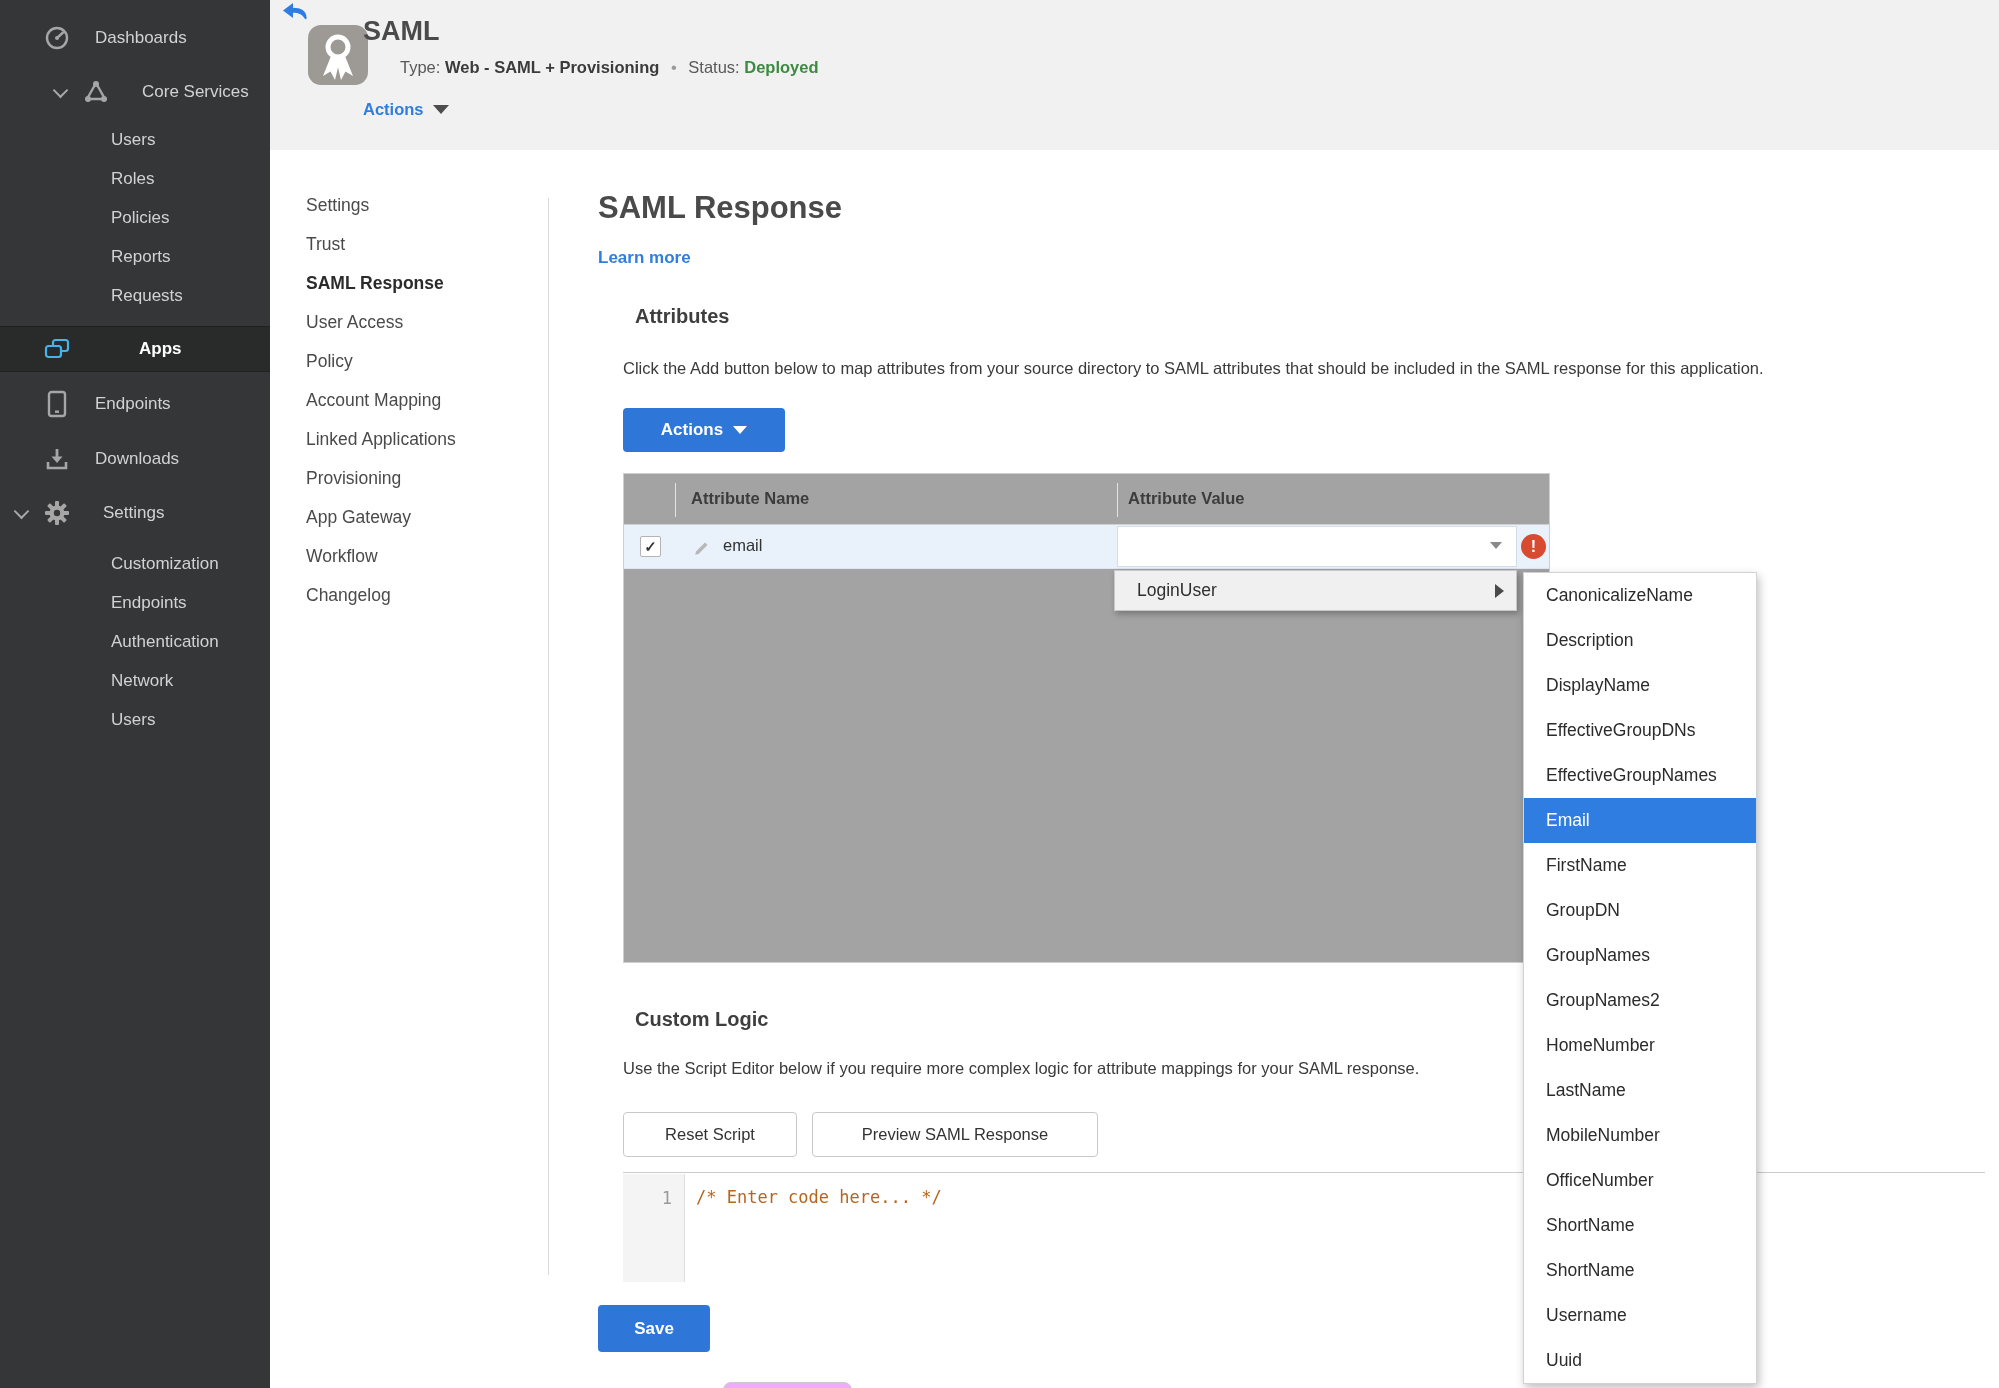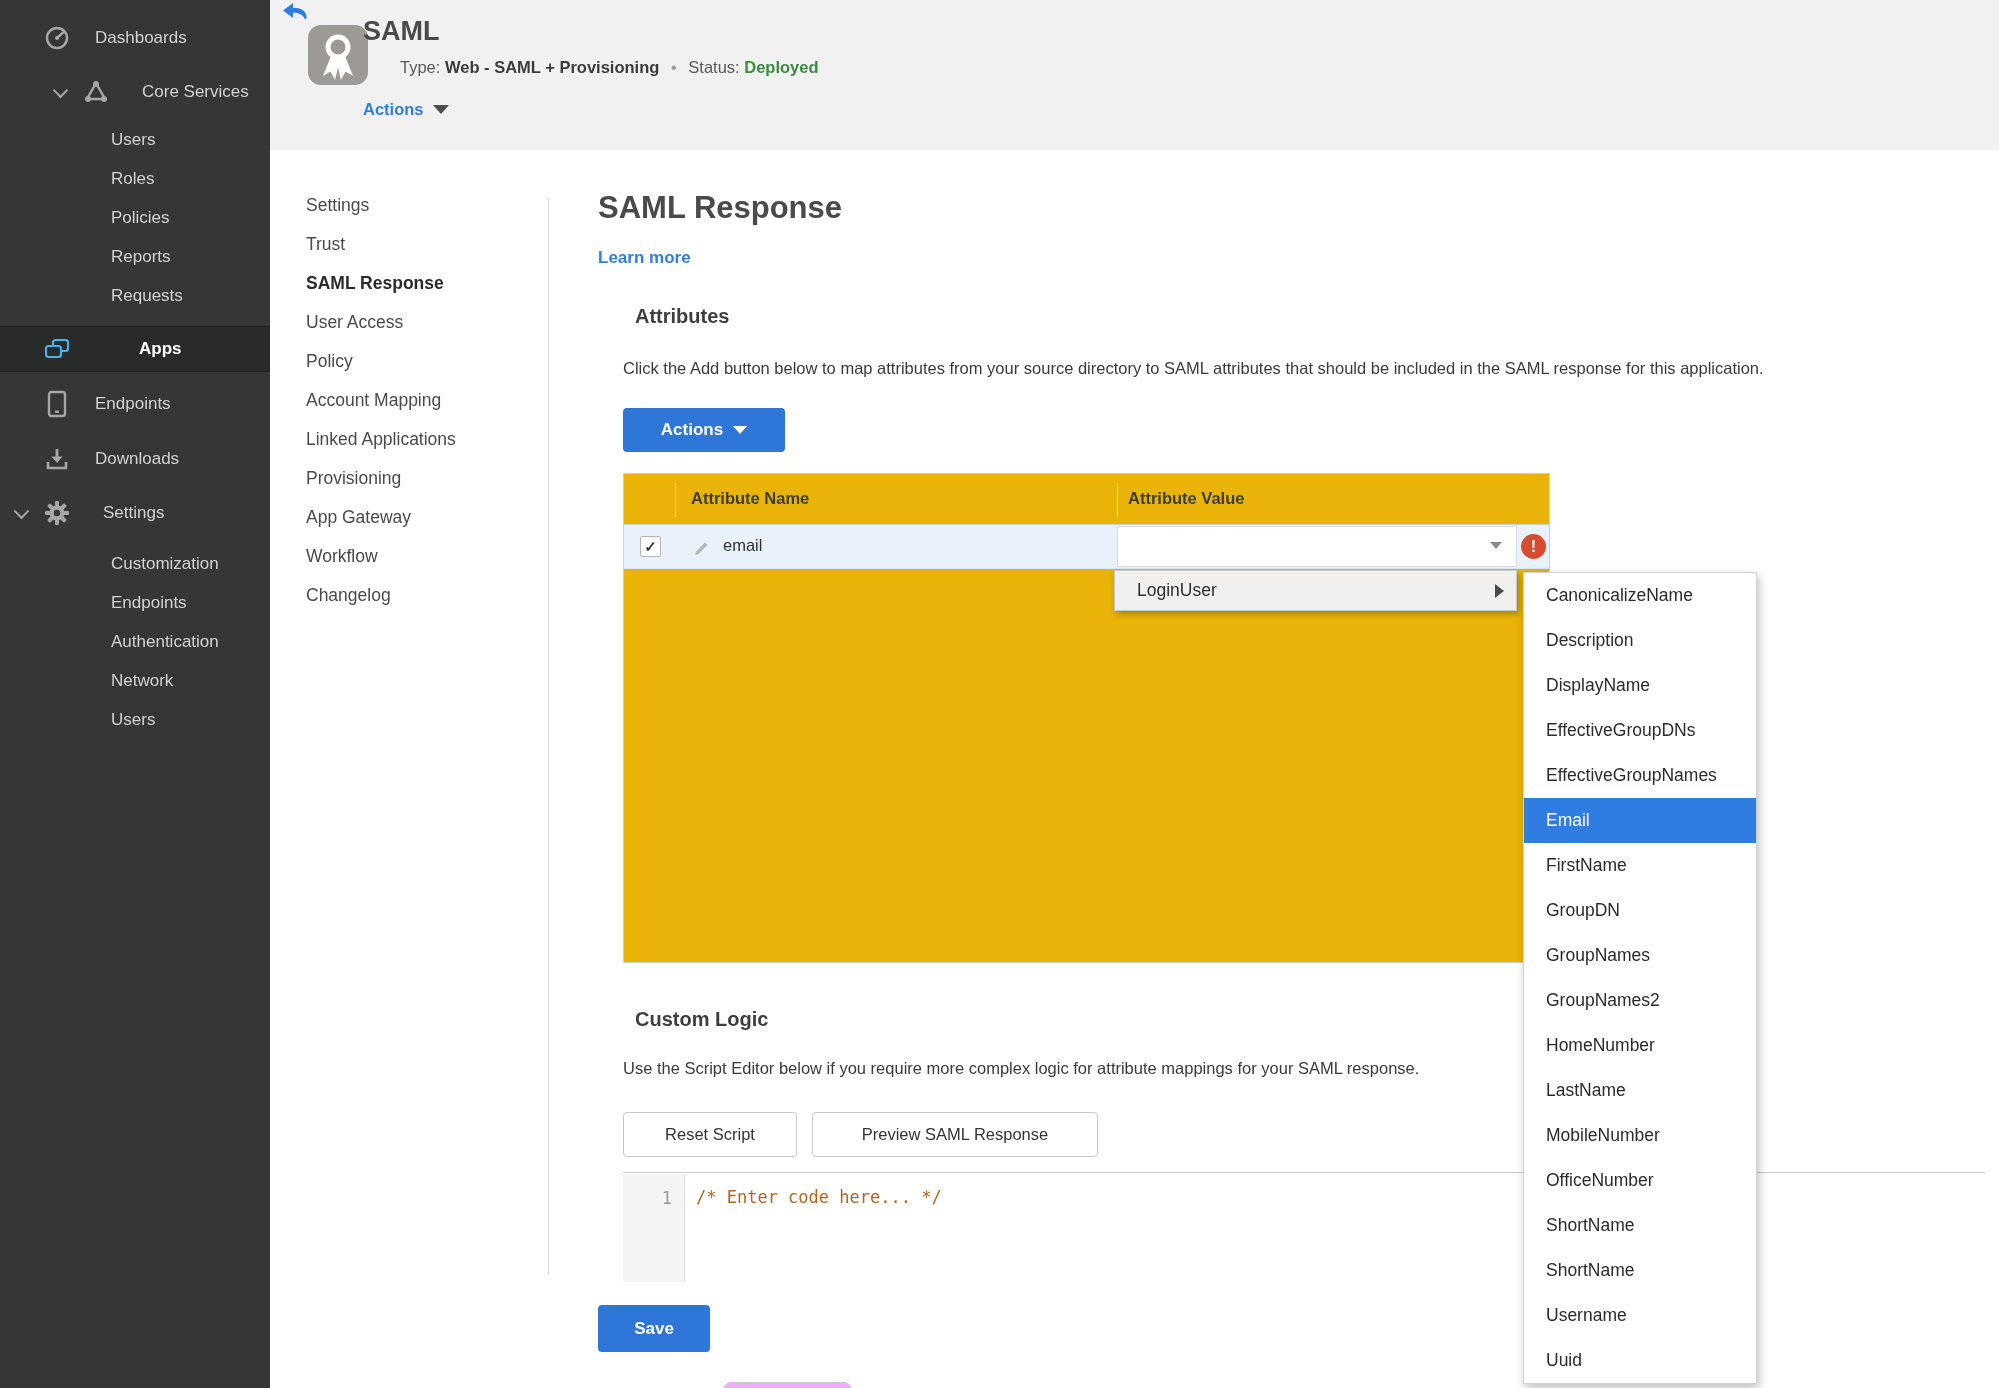--- a/index.html
+++ b/index.html
@@ -78,21 +78,21 @@
     position:absolute; left:623px; top:408px; width:162px; height:44px;
     background:#2e76d8; border:none; border-radius:4px; cursor:pointer;
     display:flex; align-items:center; justify-content:center; gap:10px;
   }
   .btn-actions .txt { color:#fff; font-weight:bold; font-size:17px; }
   .caret-btn { border-left:7px solid transparent; border-right:7px solid transparent; border-top:8px solid #ffffff; }
 
   
   .attr-table {
     position:absolute; left:623px; top:473px; width:927px; height:490px;
-    border:1px solid #cfcfcf; background:#eab308; z-index:1;
+    border:1px solid #cfcfcf; background:#a3a3a3; z-index:1;
   }
   .attr-thead { position:relative; height:51px; border-bottom:1px solid #cfcfcf; }
   .attr-thead .col1 { position:absolute; left:67px; top:15px; font-weight:bold; font-size:16.5px; color:#3c3c3c; }
   .attr-thead .col2 { position:absolute; left:504px; top:15px; font-weight:bold; font-size:16.5px; color:#3c3c3c; }
   .hsep { position:absolute; top:9px; height:34px; width:1px; background:#e3e3e3; }
   .hsep1 { left:51px; } .hsep2 { left:493px; }
   .attr-row { position:relative; height:44px; background:#e9f1fb; border-bottom:1px solid #dde6f2; cursor:pointer; }
   .chkbox {
     position:absolute; left:16px; top:11px; width:21px; height:21px;
     background:#fff; border:1px solid #b4b4b4; border-radius:2px;

